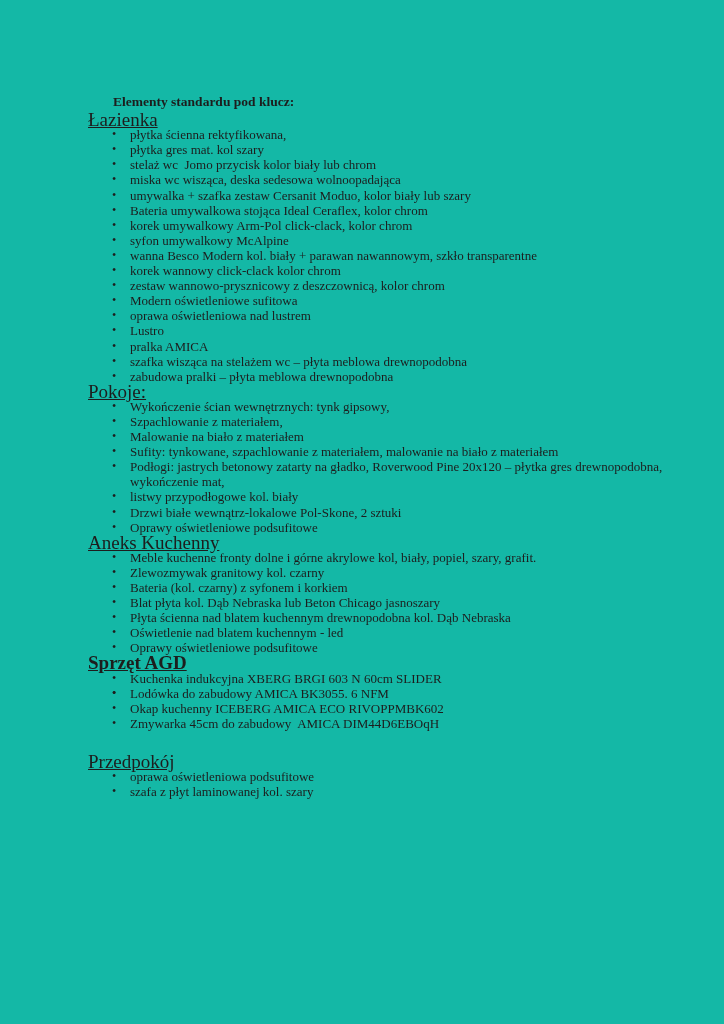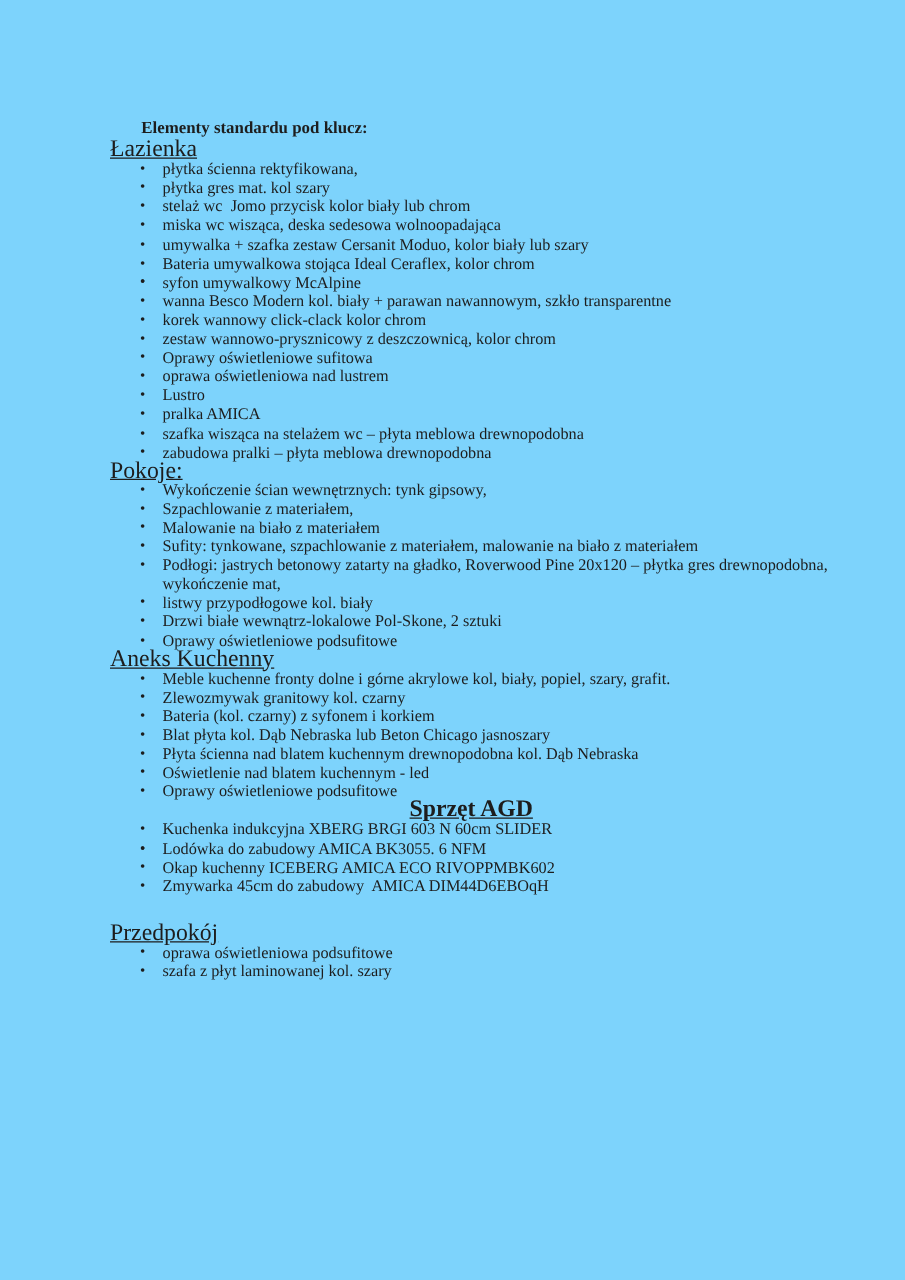--- a/index.html
+++ b/index.html
@@ -5,42 +5,42 @@
   html, body {
     margin: 0;
     padding: 0;
     background: #ffffff;
   }
   .page {
     position: relative;
     box-sizing: border-box;
     width: 724px;
     height: 1024px;
-    background: #7dd3fc;
+    background: #14b8a6;
     padding: 94px 58px 0 88px;
     font-family: "Liberation Serif", "DejaVu Serif", serif;
     font-size: 13px;
     line-height: 15.1px;
     color: #1d1d1d;
     overflow: hidden;
   }
   .doc-title {
     font-size: 13.5px;
     font-weight: bold;
     margin: 0 0 3px 25px;
     line-height: 15.1px;
   }
   .section-heading {
     font-size: 19px;
     font-weight: normal;
     text-decoration: underline;
     margin: 0;
     line-height: 15.1px;
   }
-  .section-heading.bold { font-weight: bold; text-align: center; }
+  .section-heading.bold { font-weight: bold; }
   ul.bullet-list {
     list-style: none;
     margin: 0;
     padding: 0;
   }
   li.bullet-item {
     position: relative;
     padding-left: 42px;
     line-height: 15.1px;
   }
@@ -87,20 +87,21 @@
     <span class="item-text">umywalka + szafka zestaw Cersanit Moduo, kolor biały lub szary</span>
   </li>
 
   <li class="bullet-item">
     <span class="bullet">•</span>
     <span class="item-text">Bateria umywalkowa stojąca Ideal Ceraflex, kolor chrom</span>
   </li>
 
   <li class="bullet-item">
     <span class="bullet">•</span>
+    <span class="item-text">korek umywalkowy Arm-Pol click-clack, kolor chrom</span>
   </li>
 
   <li class="bullet-item">
     <span class="bullet">•</span>
     <span class="item-text">syfon umywalkowy McAlpine</span>
   </li>
 
   <li class="bullet-item">
     <span class="bullet">•</span>
     <span class="item-text">wanna Besco Modern kol. biały + parawan nawannowym, szkło transparentne</span>
@@ -111,21 +112,21 @@
     <span class="item-text">korek wannowy click-clack kolor chrom</span>
   </li>
 
   <li class="bullet-item">
     <span class="bullet">•</span>
     <span class="item-text">zestaw wannowo-prysznicowy z deszczownicą, kolor chrom</span>
   </li>
 
   <li class="bullet-item">
     <span class="bullet">•</span>
-    <span class="item-text">Oprawy oświetleniowe sufitowa</span>
+    <span class="item-text">Modern oświetleniowe sufitowa</span>
   </li>
 
   <li class="bullet-item">
     <span class="bullet">•</span>
     <span class="item-text">oprawa oświetleniowa nad lustrem</span>
   </li>
 
   <li class="bullet-item">
     <span class="bullet">•</span>
     <span class="item-text">Lustro</span>

